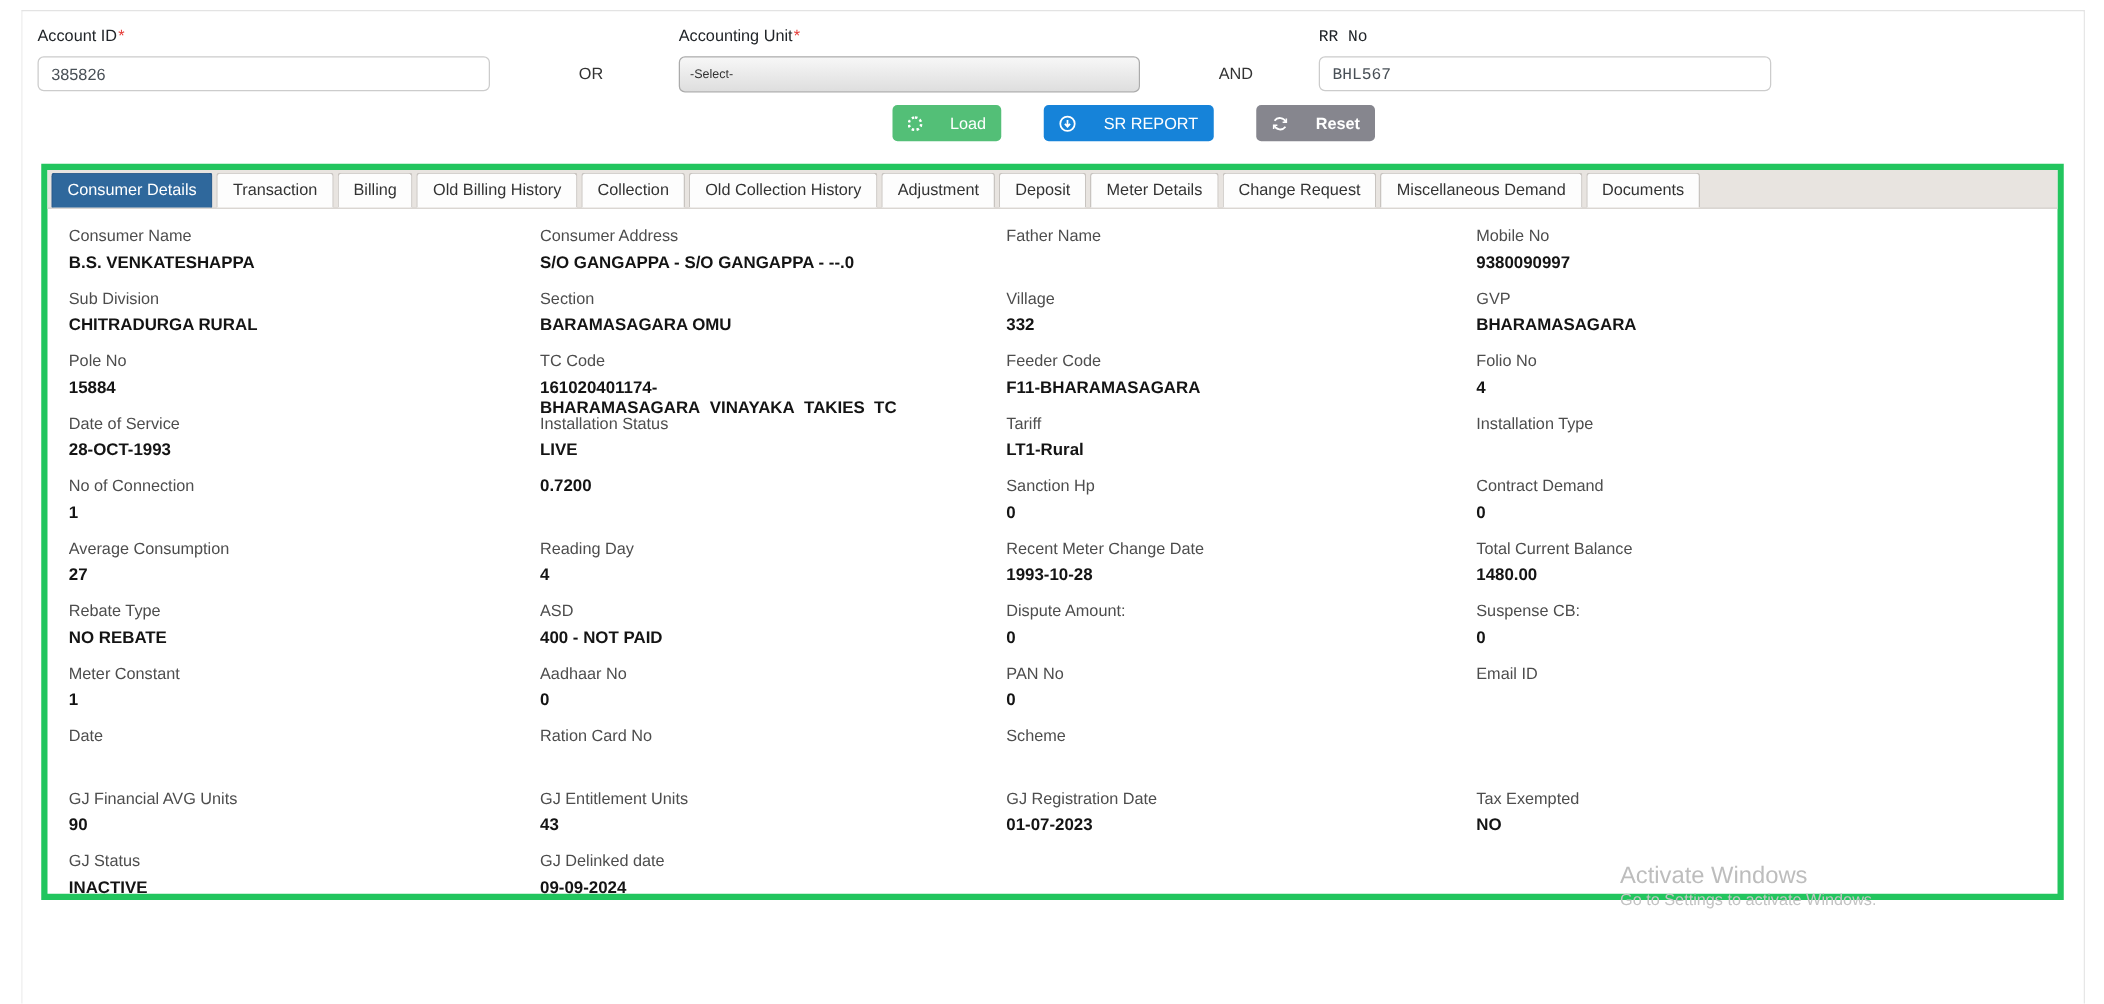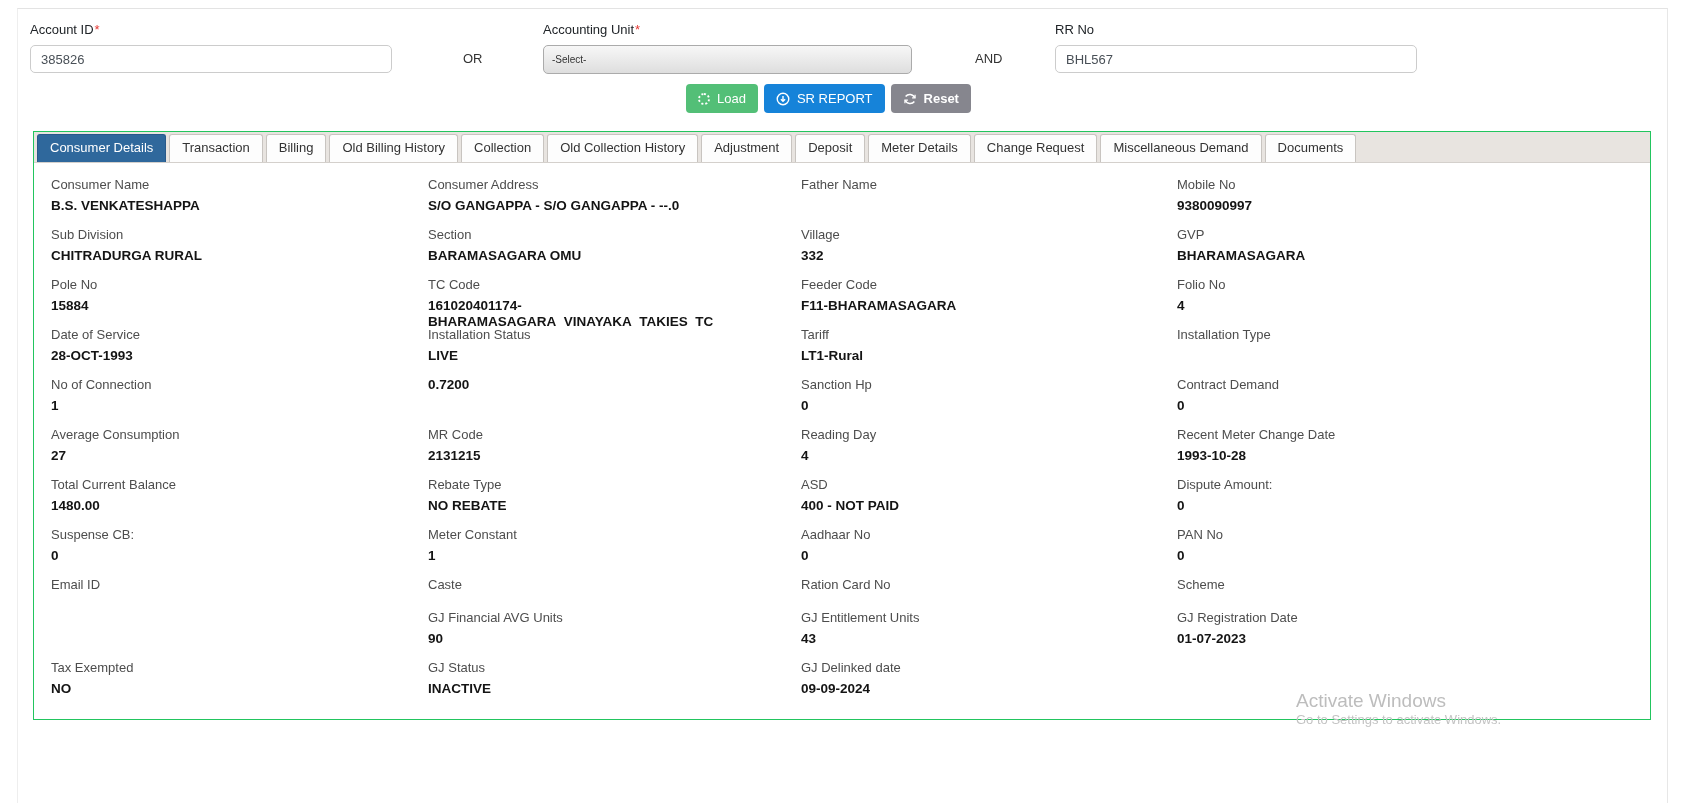--- a/index.html
+++ b/index.html
@@ -23,30 +23,30 @@
   .fblock{position:absolute;}
   .fblock input{display:block;margin-top:7px;width:362px;height:28px;border:1px solid #ccc;
     border-radius:5px;padding:0 10px;font-size:13px;color:#495057;outline:none;
     font-family:inherit;background:#fff;}
   .fblock select{display:block;margin-top:7px;width:369px;height:29px;border:1px solid #ababab;
     border-radius:5px;padding:0 8px;font-size:10px;color:#333;outline:none;font-family:inherit;
     background:linear-gradient(#f7f7f7,#dedede);appearance:none;-webkit-appearance:none;}
   .conj{position:absolute;font-size:13px;color:#333;}
 
   .btn-row{position:absolute;left:686px;top:84px;display:flex;gap:6px;}
-  .btn{display:inline-flex;align-items:center;gap:7px;height:29px;padding:0 12px;
-    border:none;border-radius:4px;color:#fff;font-size:13px;font-family:inherit;cursor:pointer;}
+  .btn{display:inline-flex;align-items:center;gap:22px;height:29px;padding:0 12px;
+    border:none;border-radius:4px;color:#fff;font-size:13px;font-family:inherit;cursor:pointer;margin-left:28px;}
   .btn-load{background:var(--load-green);}
   .btn-report{background:var(--report-blue);}
   .btn-reset{background:var(--reset-gray);font-weight:bold;}
   .spinner-ic{width:12px;height:12px;border:2px dotted #fff;border-radius:50%;display:inline-block;}
 
   
   .panel{position:absolute;left:33px;top:131px;width:1618px;height:589px;
-    border:1px solid #22c55e;background:#fff;}
+    border:5px solid #22c55e;background:#fff;}
   .tabs-bar{height:31px;background:#e8e4e0;border-bottom:1px solid #d4d0cc;
     padding:3px 2px 0 3px;display:flex;align-items:flex-end;}
   .tab{height:28px;line-height:26px;padding:0 12px;margin-right:3px;font-size:13px;color:#333;
     background:#fdfdfd;border:1px solid #c8c4c0;border-bottom:none;border-radius:3px 3px 0 0;
     white-space:nowrap;cursor:pointer;}
   .tab.active{background:var(--tab-active-blue);border-color:#28598a;color:#fff;}
 
   .grid{display:grid;grid-template-columns:377px 373px 376px 1fr;
     padding:14px 0 0 17px;}
   .field{height:50px;overflow:hidden;}
@@ -73,21 +73,21 @@
 
 <div class="fblock" style="left:543px;top:20px;">
   <span class="form-label"><span>Accounting Unit</span><span class="req">*</span></span>
   <select>
     <option>-Select-</option>
   </select>
 </div>
 
 <div class="conj" style="left:975px;top:51px;">AND</div>
 
-<div class="fblock" style="left:1055px;top:20px;">
+<div class="fblock" style="left:1055px;top:20px;font-family:Liberation Mono, monospace;">
   <span class="form-label">RR No</span>
   <input type="text" value="BHL567" style="">
 </div>
 
 <div class="btn-row">
   <button class="btn btn-load">
     <span class="spinner-ic"></span>
     <span>Load</span>
   </button>
   <button class="btn btn-report">
@@ -205,24 +205,20 @@
       </div>
       <div class="field">
         <div class="f-label">Contract Demand</div>
         <div class="f-value">0</div>
       </div>
       <div class="field">
         <div class="f-label">Average Consumption</div>
         <div class="f-value">27</div>
       </div>
       <div class="field">
-        <div class="f-label">MR Code</div>
-        <div class="f-value">2131215</div>
-      </div>
-      <div class="field">
         <div class="f-label">Reading Day</div>
         <div class="f-value">4</div>
       </div>
       <div class="field">
         <div class="f-label">Recent Meter Change Date</div>
         <div class="f-value">1993-10-28</div>
       </div>
       <div class="field">
         <div class="f-label">Total Current Balance</div>
         <div class="f-value">1480.00</div>
@@ -253,21 +249,21 @@
       </div>
       <div class="field">
         <div class="f-label">PAN No</div>
         <div class="f-value">0</div>
       </div>
       <div class="field short">
         <div class="f-label">Email ID</div>
         <div class="f-value"></div>
       </div>
       <div class="field short">
-        <div class="f-label">Caste</div>
+        <div class="f-label">Date</div>
         <div class="f-value"></div>
       </div>
       <div class="field short">
         <div class="f-label">Ration Card No</div>
         <div class="f-value"></div>
       </div>
       <div class="field short">
         <div class="f-label">Scheme</div>
         <div class="f-value"></div>
       </div>

